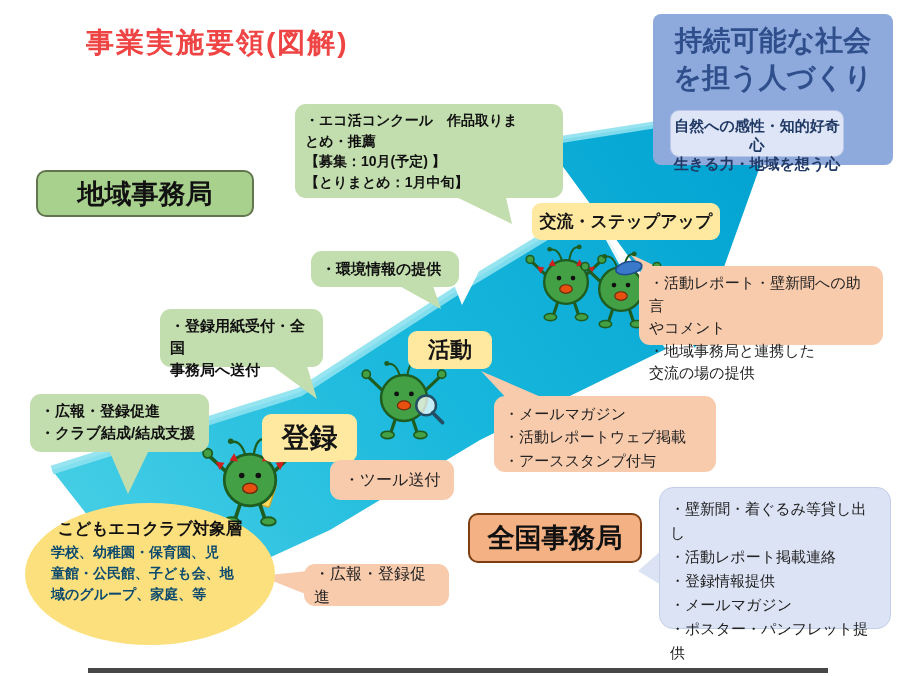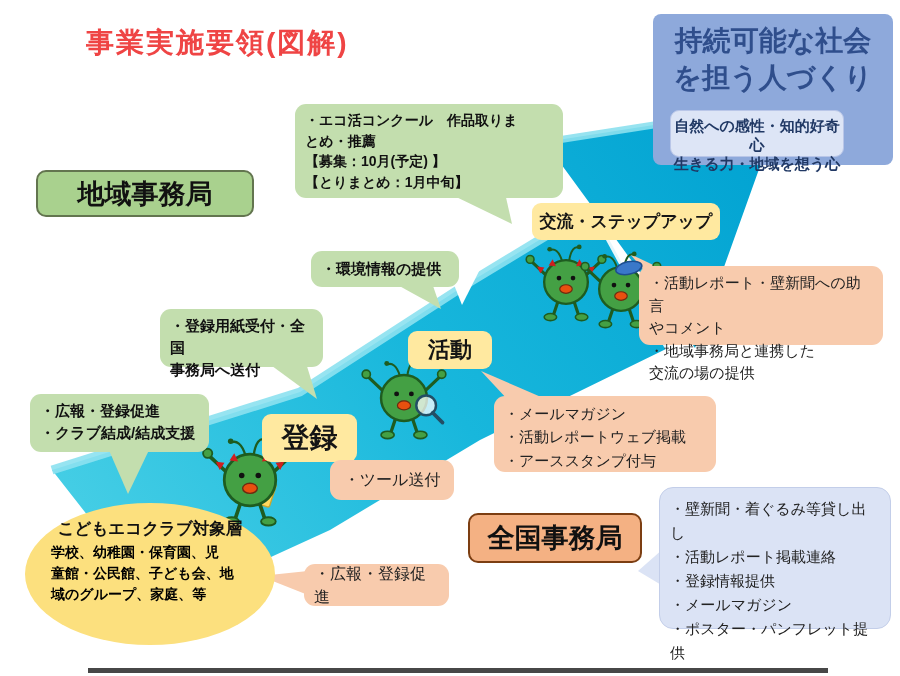--- a/index.html
+++ b/index.html
@@ -49,21 +49,21 @@
   #bubble-report-advice{left:639px;top:266px;width:244px;height:79px;line-height:1.5;}
   #bubble-pr-promotion{left:304px;top:564px;width:145px;height:42px;display:flex;align-items:center;
     justify-content:center;font-size:16px;}
   #bubble-national-support{left:659px;top:487px;width:232px;height:142px;border-radius:14px;
     padding:9px 10px;line-height:1.6;}
 
   
   #target-ellipse{left:25px;top:503px;width:250px;height:142px;background:#fce07e;border-radius:50%;
     padding:15px 26px 0;}
   #target-heading{text-align:center;font-size:16.5px;font-weight:bold;color:#111;}
-  #target-body{margin-top:2px;font-size:14px;font-weight:bold;line-height:1.5;color:#000000;}
+  #target-body{margin-top:2px;font-size:14px;font-weight:bold;line-height:1.5;color:#0c4a6e;}
 
   #bottom-border-line{left:88px;top:668px;width:740px;height:5px;background:#474747;}
 </style>
 </head>
 <body>
 
 <div id="slide">
 
   <svg id="arrow-layer" viewBox="0 0 900 676" xmlns="http://www.w3.org/2000/svg">
     <defs>

